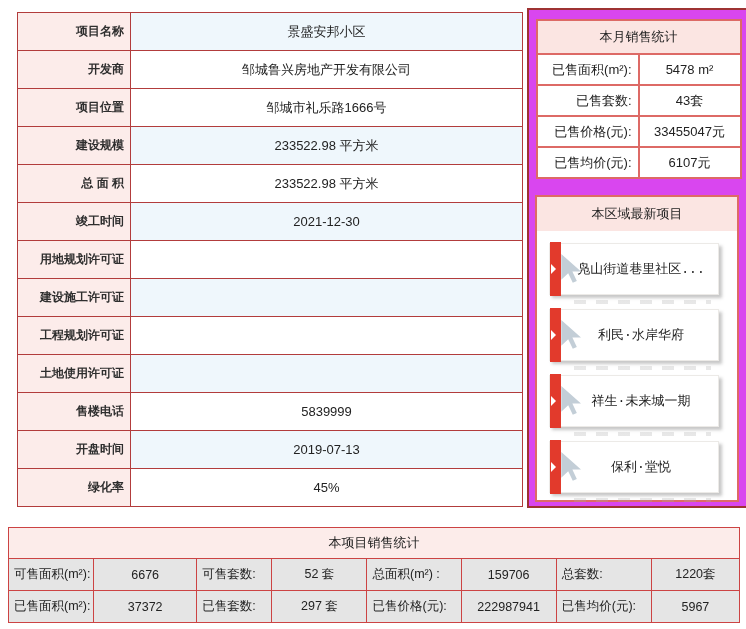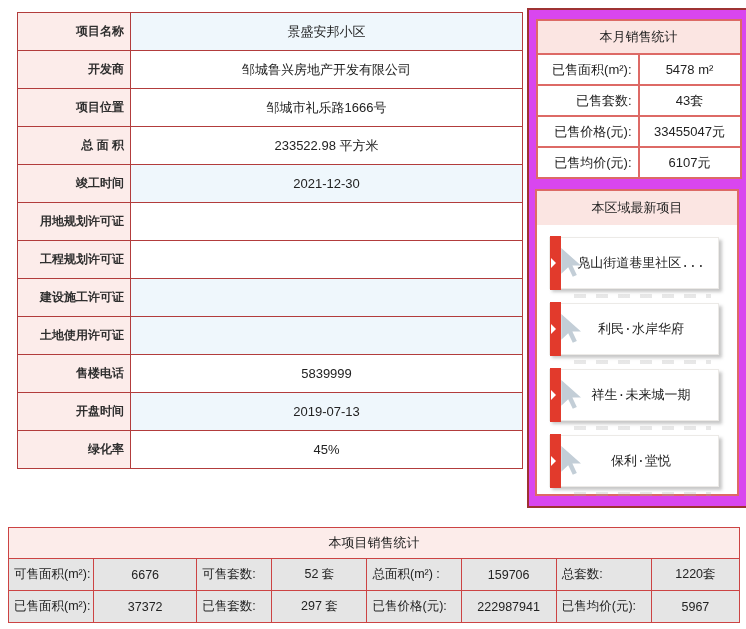--- a/index.html
+++ b/index.html
@@ -37,21 +37,21 @@
   }
   table.month td, table.month th {
     border: 2px solid #dd6a66; font-size: 13px; font-weight: normal;
     height: 31px; background: #fff;
   }
   table.month th.hdr { background: #fbe5e2; height: 34px; text-align: center; color: #222; }
   table.month td.mlbl { width: 116px; text-align: right; padding-right: 6px; }
   table.month td.mval { text-align: center; }
 
   .latest-box {
-    position: absolute; left: 6px; top: 179px; width: 204px; height: 307px;
+    position: absolute; left: 6px; top: 185px; width: 204px; height: 307px;
     border: 2px solid #dd6a66; background: #fff;
   }
   .latest-hdr {
     background: #fbe5e2; height: 34px; line-height: 34px;
     text-align: center; font-size: 13px; color: #222;
   }
   .latest-body { padding: 12px 18px 0 12px; font-family: Liberation Mono, monospace; }
   .proj-item {
     position: relative; height: 52px; margin-bottom: 14px;
     background: #fff; border: 1px solid #eceae7;
@@ -99,38 +99,42 @@
     </tr>
     <tr>
       <td class="lbl">开发商</td>
       <td class="val">邹城鲁兴房地产开发有限公司</td>
     </tr>
     <tr>
       <td class="lbl">项目位置</td>
       <td class="val">邹城市礼乐路1666号</td>
     </tr>
     <tr>
+      <td class="lbl">建设规模</td>
+      <td class="val alt">233522.98 平方米</td>
+    </tr>
+    <tr>
       <td class="lbl">总 面 积</td>
       <td class="val">233522.98 平方米</td>
     </tr>
     <tr>
       <td class="lbl">竣工时间</td>
       <td class="val alt">2021-12-30</td>
     </tr>
     <tr>
       <td class="lbl">用地规划许可证</td>
       <td class="val"></td>
     </tr>
     <tr>
+      <td class="lbl">建设施工许可证</td>
+      <td class="val alt"></td>
+    </tr>
+    <tr>
       <td class="lbl">工程规划许可证</td>
       <td class="val"></td>
-    </tr>
-    <tr>
-      <td class="lbl">建设施工许可证</td>
-      <td class="val alt"></td>
     </tr>
     <tr>
       <td class="lbl">土地使用许可证</td>
       <td class="val alt"></td>
     </tr>
     <tr>
       <td class="lbl">售楼电话</td>
       <td class="val">5839999</td>
     </tr>
     <tr>

